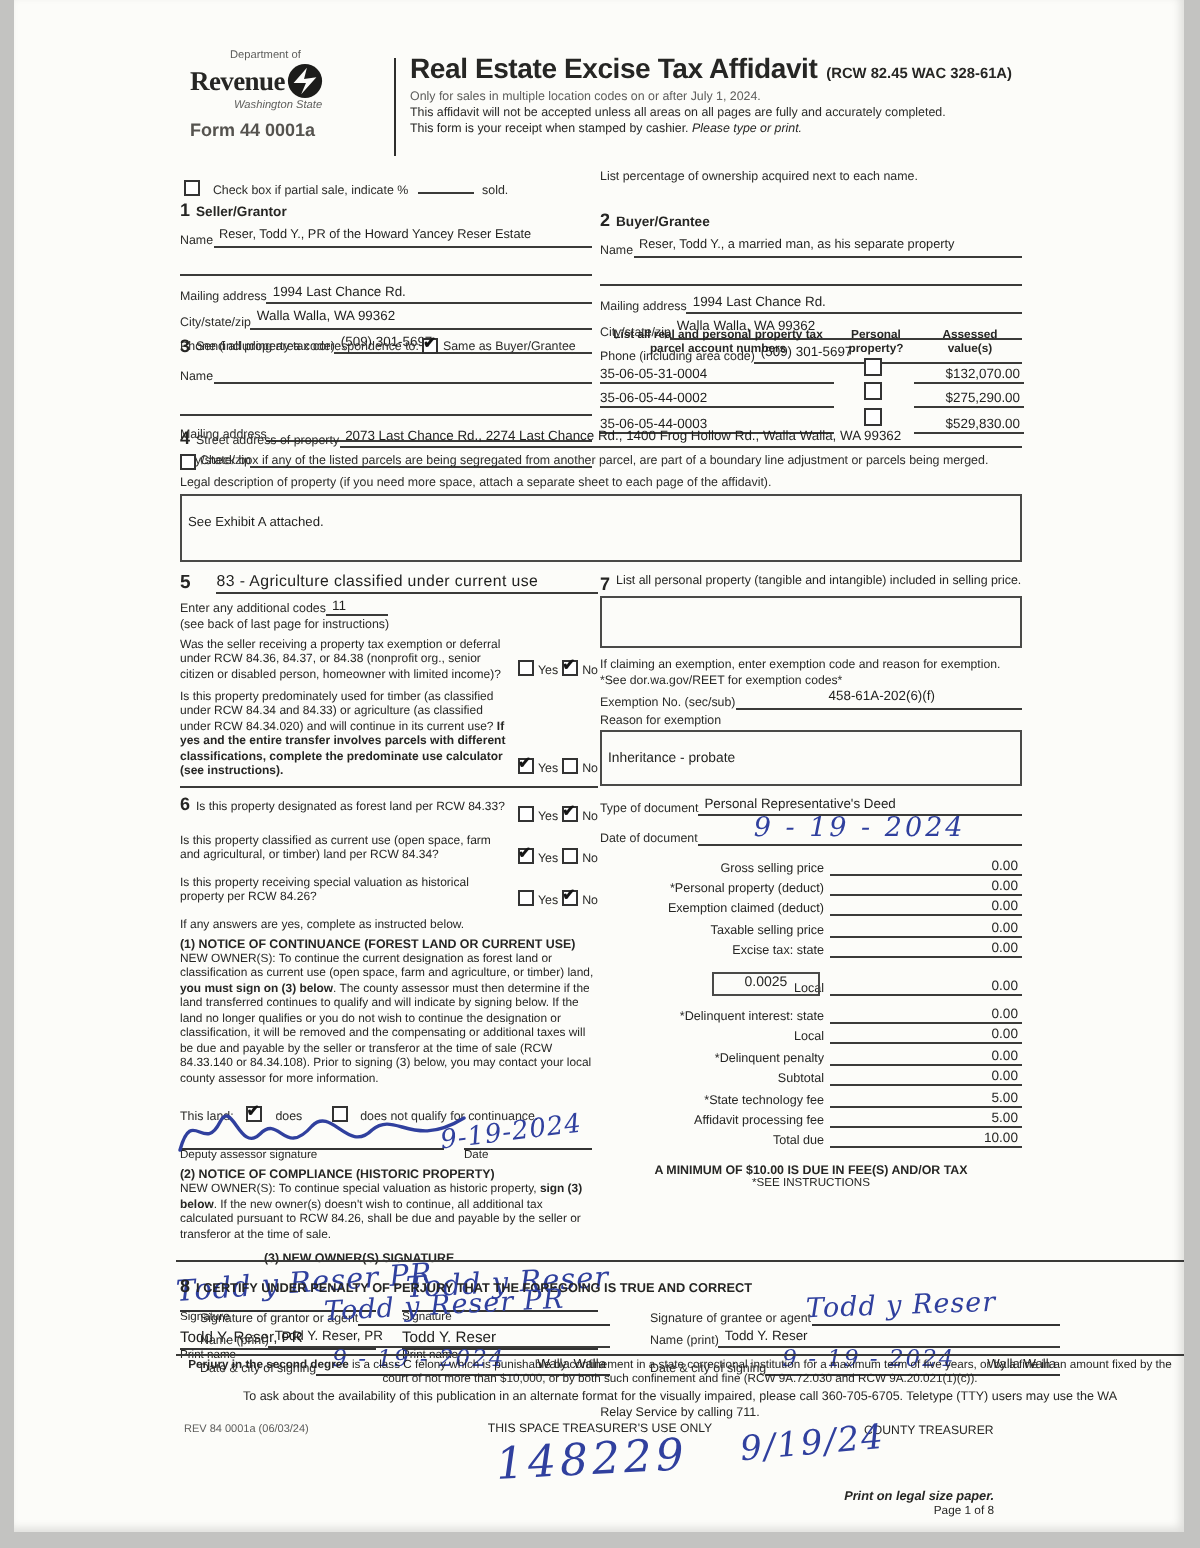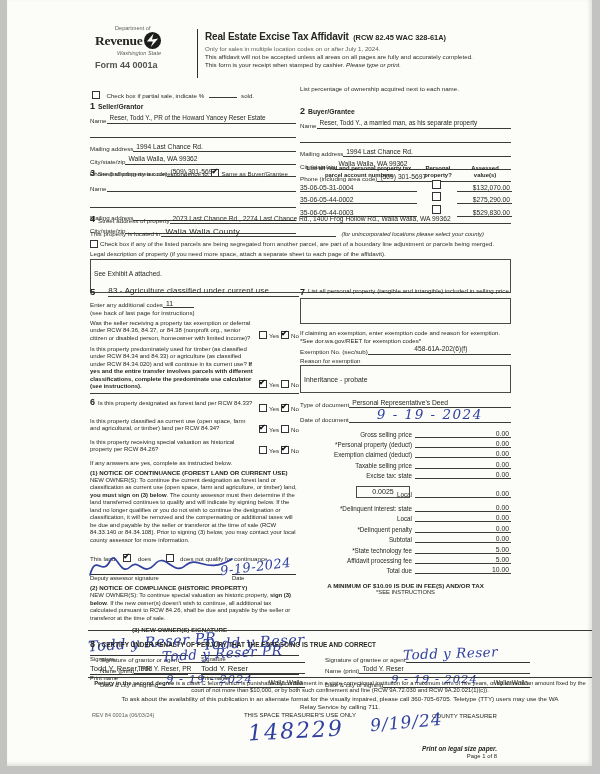--- a/index.html
+++ b/index.html
@@ -45,21 +45,21 @@
       <circle cx="10" cy="10" r="9" fill="#1c1c1a"></circle>
       <path d="M4 11 L11 3 L9.5 9 L16 8 L8 17 L10.5 11 Z" fill="#fcfcf9"></path>
     </svg>
   </div>
   <div class="sm gray i" style="margin-left:22px;font-size:5.6px;">Washington State</div>
   <div class="b" style="font-size:9px;color:#55534f;margin-top:4px;">Form 44 0001a</div>
 </div>
 <div class="abs" style="left:197px;top:29px;height:49px;border-left:1.4px solid #2f2f2d;"></div>
 <div class="abs" style="left:205px;top:26px;width:330px;">
   <div style="white-space:nowrap;">
-    <span class="b" style="font-size:10px;letter-spacing:-0.2px;">Real Estate Excise Tax Affidavit</span>
+    <span class="b" style="font-size:14px;letter-spacing:-0.2px;">Real Estate Excise Tax Affidavit</span>
     <span class="b" style="font-size:7.4px;">(RCW 82.45 WAC 328-61A)</span>
   </div>
   <div style="font-size:6.2px;line-height:1.3;margin-top:1px;">
     <div class="gray">Only for sales in multiple location codes on or after July 1, 2024.</div>
     <div class="b" style="font-weight:normal;color:#2c2c2a;">This affidavit will not be accepted unless all areas on all pages are fully and accurately completed.</div>
     <div><span>This form is your receipt when stamped by cashier. </span><span class="i b" style="font-weight:normal;">Please type or print.</span></div>
   </div>
 </div>
 
 <div class="abs" style="left:90px;top:84px;width:420px;">
@@ -155,25 +155,20 @@
     <div style="width:40px;text-align:center;"><span class="cb" style="width:7px;height:7px;"></span></div>
     <div style="width:54px;border-bottom:0.9px solid #3b3b39;font-size:6.7px;text-align:right;padding-right:2px;" class="typed">$529,830.00</div>
   </div>
 </div>
 
 <div class="abs" style="left:90px;top:214px;width:421px;">
   <div class="fline" style="margin-top:0;">
     <span class="secnum">4</span>
     <span class="lbl">Street address of property</span>
     <span class="fill">2073 Last Chance Rd., 2274 Last Chance Rd., 1400 Frog Hollow Rd., Walla Walla, WA 99362</span>
-  </div>
-  <div style="display:flex;align-items:flex-end;margin-top:2.5px;">
-    <span class="lbl">This property is located in</span>
-    <span style="width:170px;border-bottom:0.9px solid #3b3b39;font-size:8px;letter-spacing:0.3px;padding-left:5px;" class="typed">Walla Walla County</span>
-    <span class="i" style="font-size:5.8px;margin-left:6px;">(for unincorporated locations please select your county)</span>
   </div>
   <div style="margin-top:3px;display:flex;align-items:flex-start;">
     <span class="cb" style="margin-left:0;"></span>
     <span class="lbl">Check box if any of the listed parcels are being segregated from another parcel, are part of a boundary line adjustment or parcels being merged.</span>
   </div>
   <div class="lbl" style="margin-top:2.5px;">Legal description of property (if you need more space, attach a separate sheet to each page of the affidavit).</div>
   <div class="box" style="margin-top:2px;height:28px;padding:2px 3px;">
     <span style="font-size:6.6px;" class="typed">See Exhibit A attached.</span>
   </div>
 </div>

